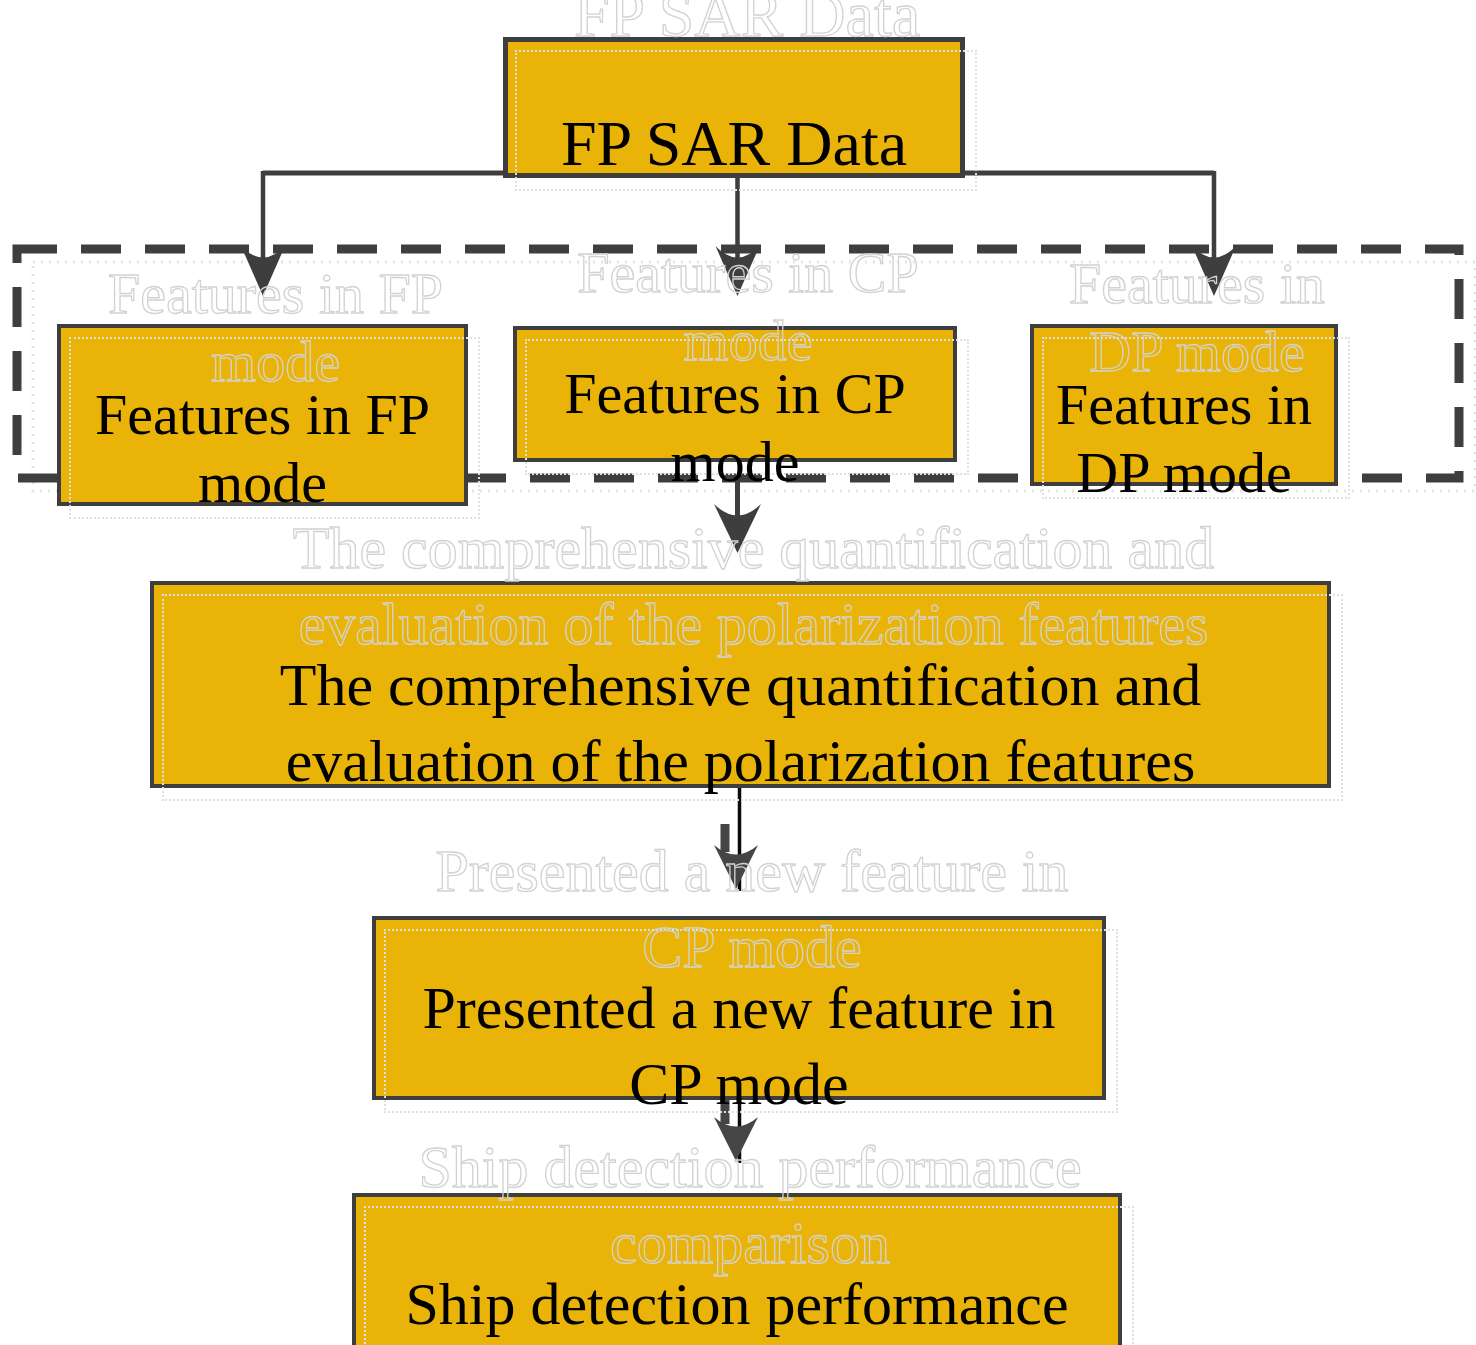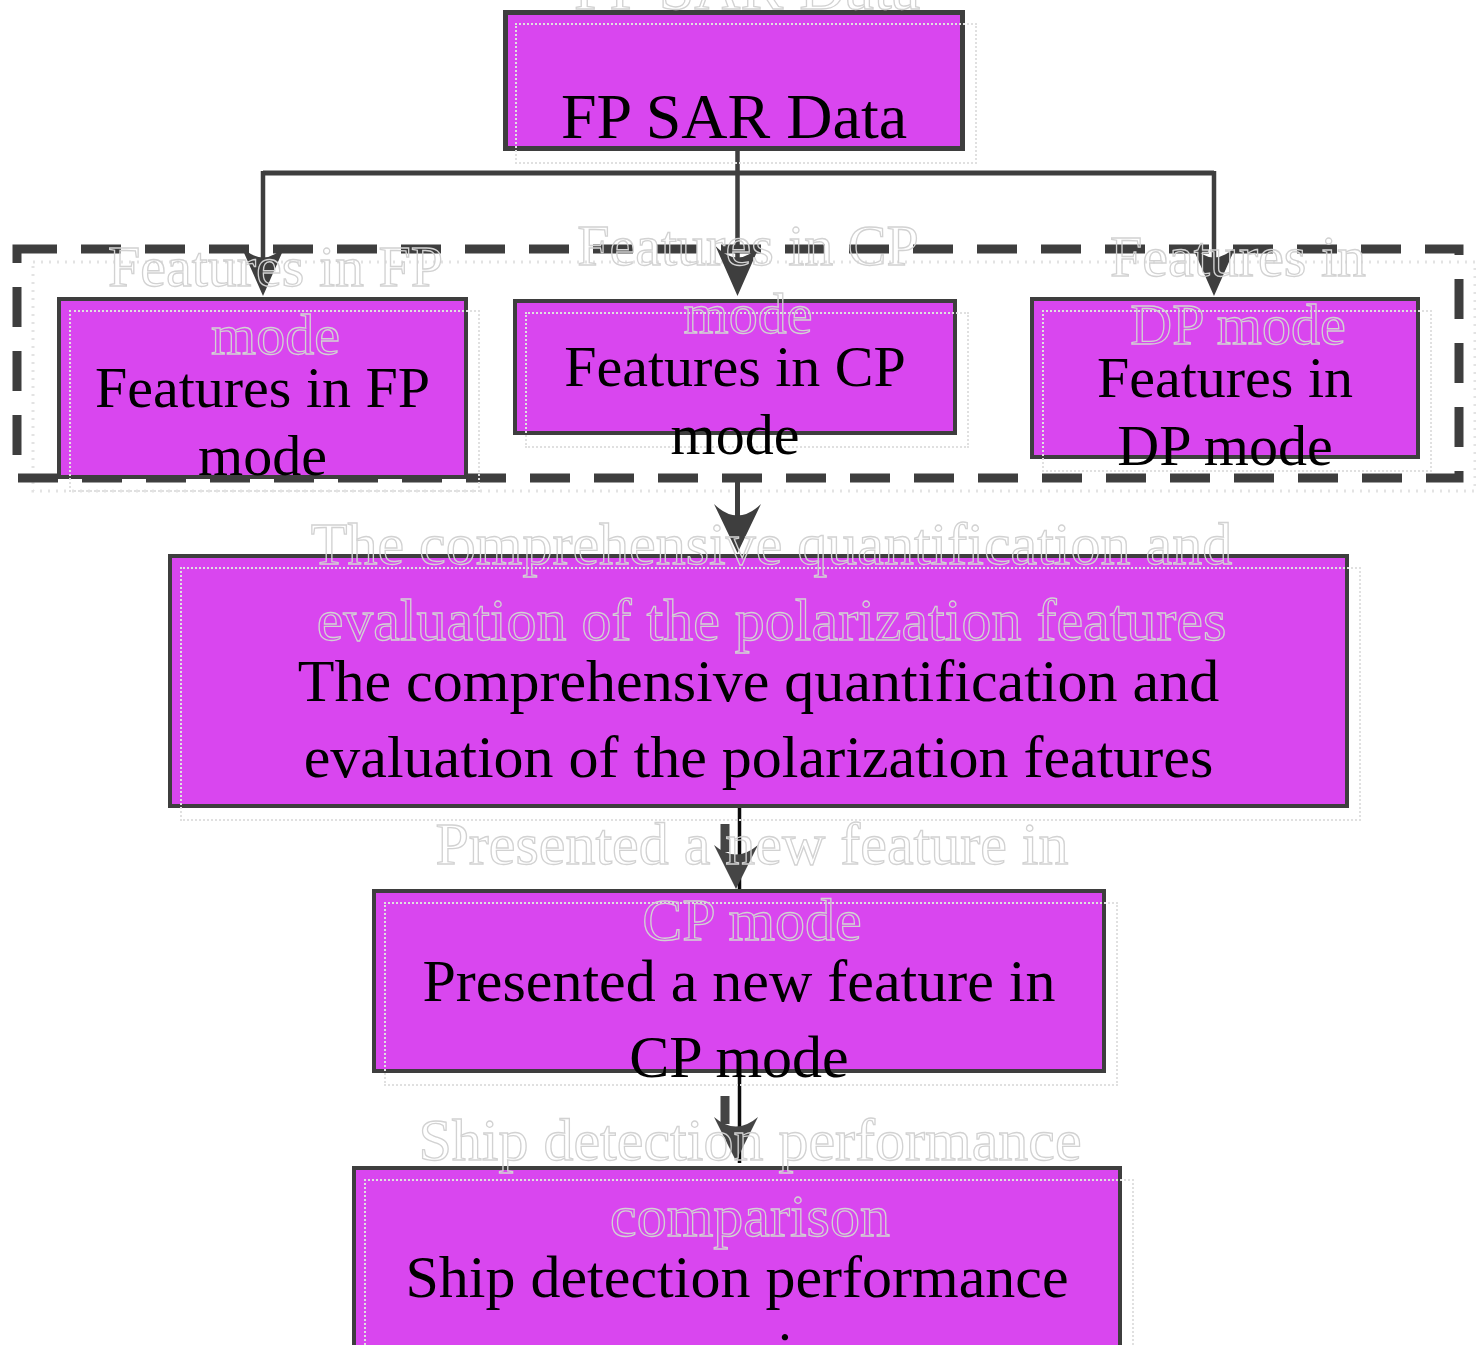--- a/index.html
+++ b/index.html
@@ -7,27 +7,28 @@
     position: relative;
     width: 1476px;
     height: 1345px;
     background: #ffffff;
     font-family: "Liberation Serif", "DejaVu Serif", serif;
     overflow: hidden;
   }
   .layer-svg { position: absolute; left: 0; top: 0; width: 1476px; height: 1345px; }
   .box {
     position: absolute;
-    background: #d946ef;
+    background: #eab308;
     border: 4px solid #3e3e3e;
     display: flex;
     align-items: center;
     justify-content: center;
     color: #000000;
     box-sizing: border-box;
+    margin-top: 27px;
   }
   .title-box { border-width: 5px; font-size: 64px; line-height: 72px; }
   .feat { font-size: 58px; line-height: 68px; }
   .wide { font-size: 60px; line-height: 76px; }
   .txt {
     position: relative;
     width: 100%;
     text-align: center;
     white-space: pre-line;
   }
@@ -106,31 +107,31 @@
   <div class="box feat" style="left:513px; top:299px; width:444px; height:136px;">
     <div class="ghost-border"></div>
     <div class="txt">
       <span class="ghost-text">Features in CP
 mode</span>
       <span class="main-text">Features in CP
 mode</span>
     </div>
   </div>
 
-  <div class="box feat" style="left:1030px; top:297px; width:390px; height:162px;">
+  <div class="box feat" style="left:1030px; top:297px; width:308px; height:162px;">
     <div class="ghost-border"></div>
     <div class="txt">
       <span class="ghost-text">Features in
 DP mode</span>
       <span class="main-text">Features in
 DP mode</span>
     </div>
   </div>
 
-  <div class="box wide" style="left:168px; top:554px; width:1181px; height:254px;">
+  <div class="box wide" style="left:150px; top:554px; width:1181px; height:207px;">
     <div class="ghost-border"></div>
     <div class="txt">
       <span class="ghost-text">The comprehensive quantification and
 evaluation of the polarization features</span>
       <span class="main-text">The comprehensive quantification and
 evaluation of the polarization features</span>
     </div>
   </div>
 
   <div class="box wide" style="left:372px; top:889px; width:734px; height:184px;">

